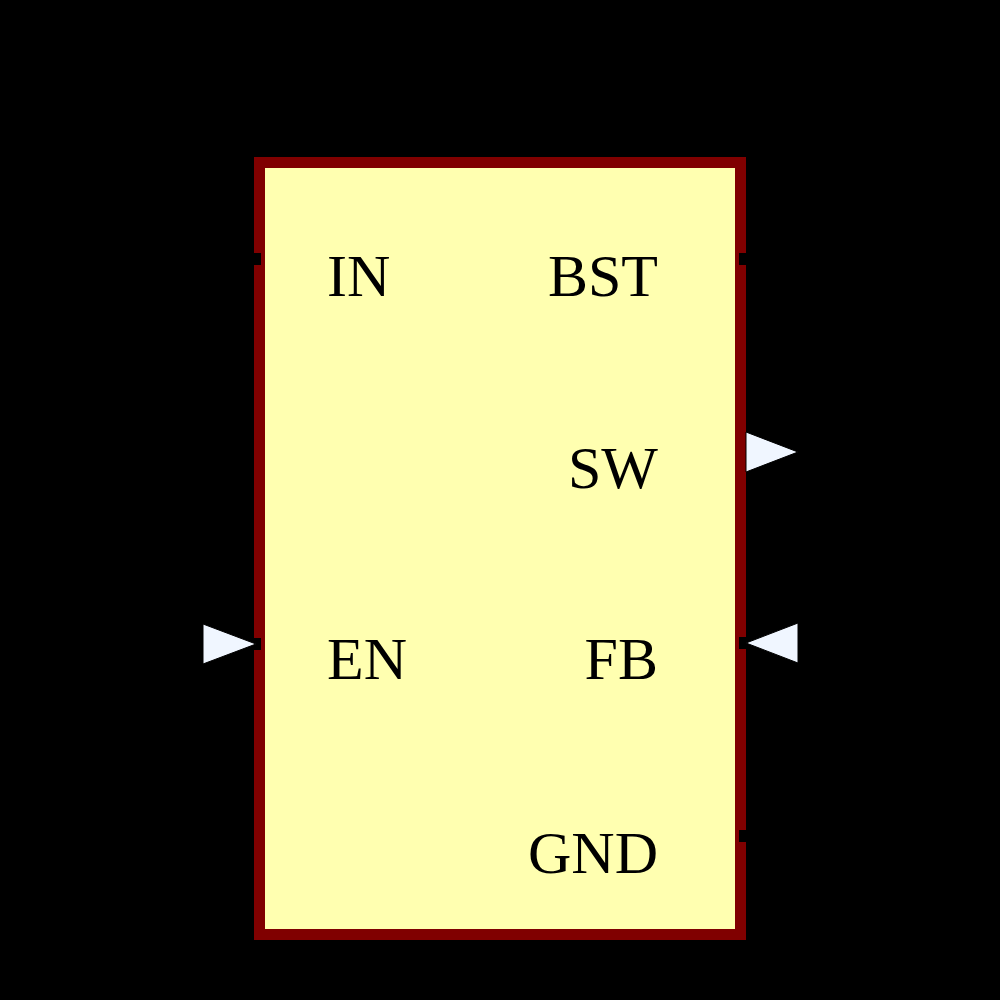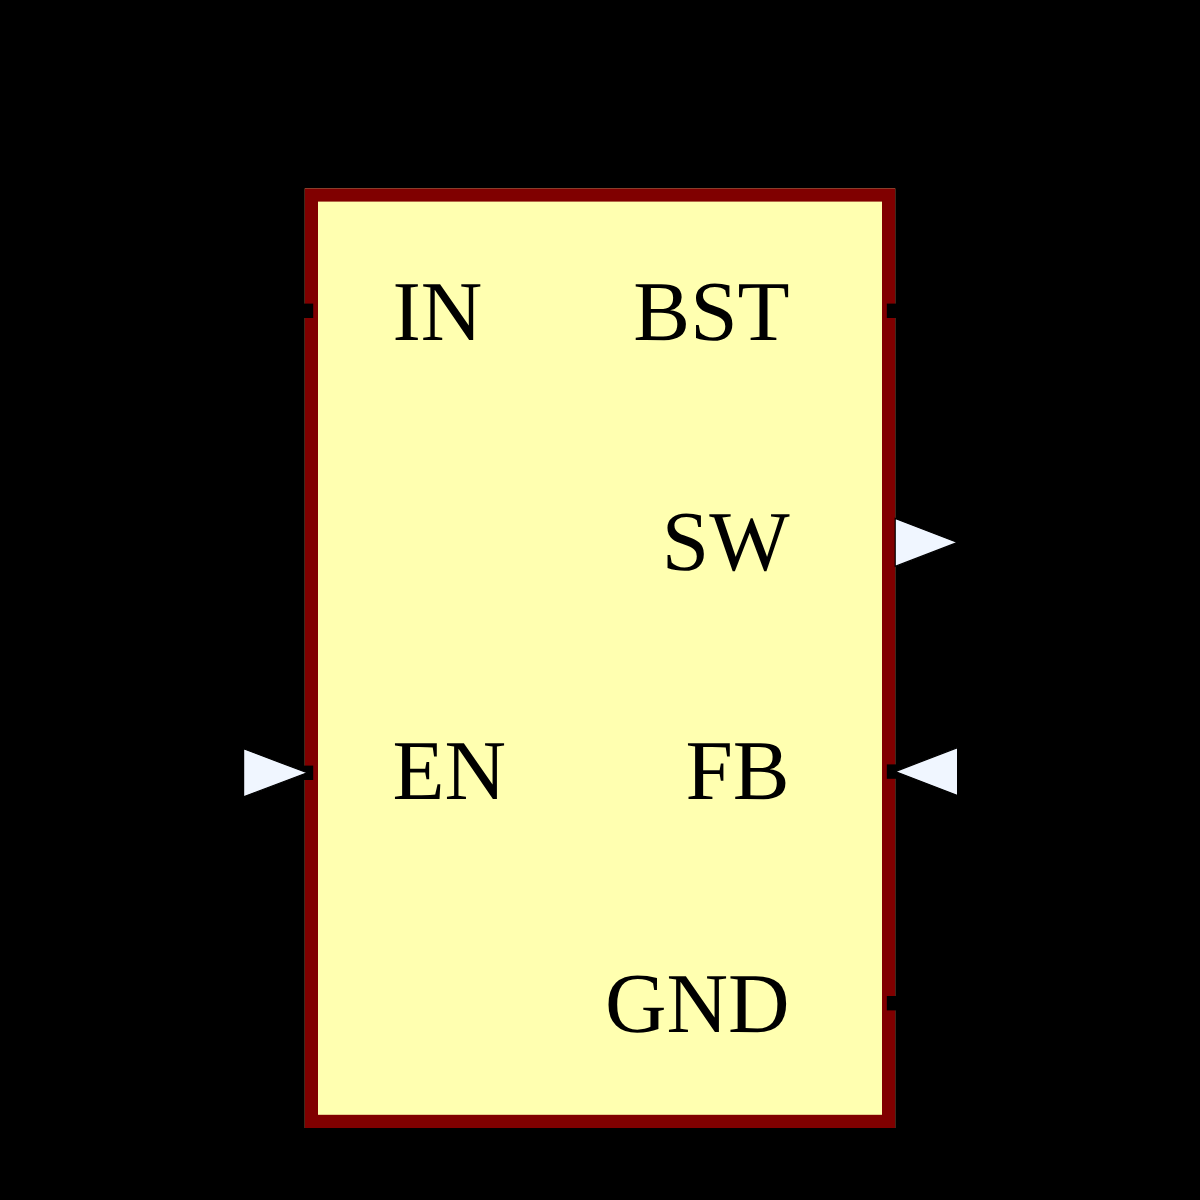--- a/index.html
+++ b/index.html
@@ -27,25 +27,26 @@
   }
   .pin-stub {
     position: absolute;
     background: #000000;
     height: 12px;
     width: 56px;
     z-index: 2;
   }
   .pin-label {
     position: absolute;
-    font-size: 71px;
+    font-size: 60px;
     line-height: 88px;
     color: #000000;
     white-space: nowrap;
     z-index: 3;
+    margin-top: 16px;
   }
   .pin-label.align-left { left: 327px; }
   .pin-label.align-right { right: 342px; text-align: right; }
   .arrow-layer {
     position: absolute;
     left: 0;
     top: 0;
     width: 1000px;
     height: 1000px;
     z-index: 4;

